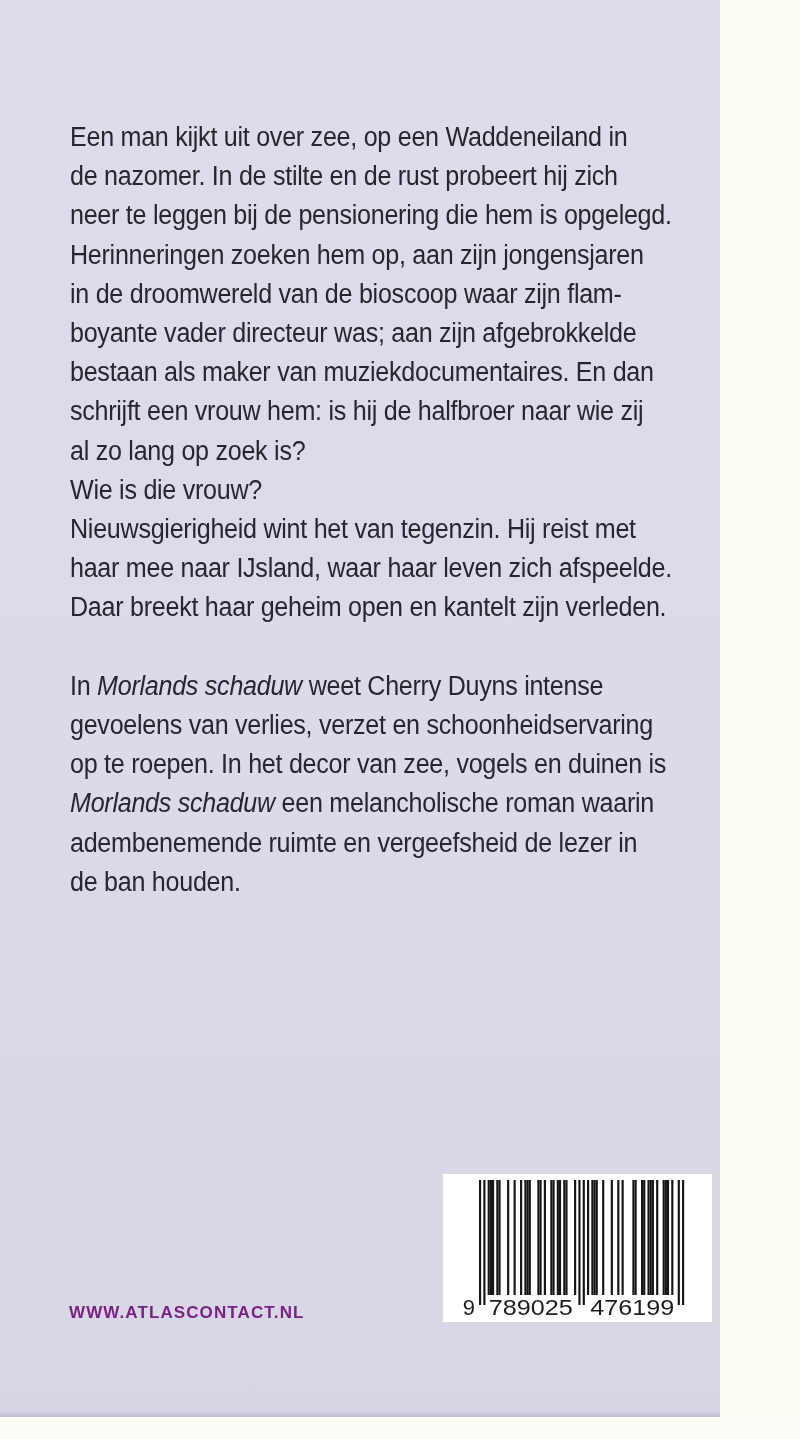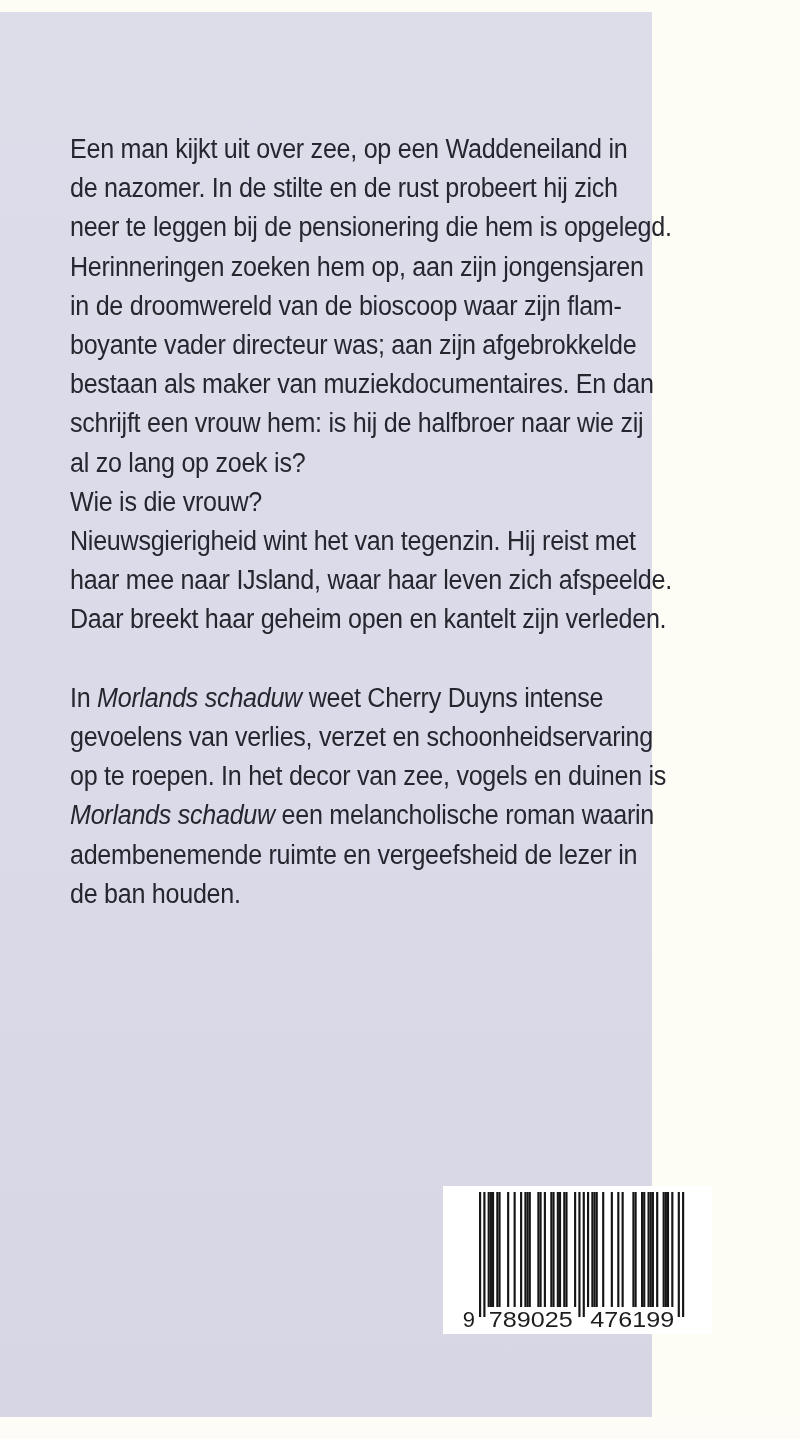--- a/index.html
+++ b/index.html
@@ -1,22 +1,21 @@
 <!DOCTYPE html>
 <html><head>
 <meta charset="utf-8">
 <style>
   html,body{margin:0;padding:0;}
   body{background:#ffffff;font-family:"Liberation Sans",sans-serif;}
   .stage{position:relative;width:800px;height:1439px;overflow:hidden;background:#fdfcf5;}
 
   .cover{
-    position:absolute;left:0;top:0;width:652px;height:1417px;
+    position:absolute;left:0;top:0;width:720px;height:1417px;
     background:linear-gradient(180deg,#dddce9 0%,#dbdae8 55%,#d7d6e5 100%);
-    margin-top:12px;
   }
   .cover::after{
     content:"";position:absolute;left:0;bottom:0;width:100%;height:6px;
     background:linear-gradient(180deg,rgba(150,150,182,0),rgba(150,150,182,.38));
   }
 
   .blurb{
     position:absolute;left:70px;top:118px;width:730px;
     font-size:27px;line-height:39.2px;letter-spacing:-0.3px;
     color:#26262f;white-space:nowrap;
@@ -70,20 +69,21 @@
         <div class="para">
           <div class="line"><span>In </span><em>Morlands schaduw</em><span> weet Cherry Duyns intense</span></div>
           <div class="line"><span>gevoelens van verlies, verzet en schoonheidservaring</span></div>
           <div class="line"><span>op te roepen. In het decor van zee, vogels en duinen is</span></div>
           <div class="line"><em>Morlands schaduw</em><span> een melancholische roman waarin</span></div>
           <div class="line"><span>adembenemende ruimte en vergeefsheid de lezer in</span></div>
           <div class="line"><span>de ban houden.</span></div>
         </div>
       </div>
 
+    <div class="website">WWW.ATLASCONTACT.NL</div>
 
     <div class="barcode-panel">
       <svg id="barcode-svg" viewBox="0 0 269 148">
           <rect x="36.00" y="6" width="2.16" height="125" class="barcode-bar"></rect>
           <rect x="40.32" y="6" width="2.16" height="125" class="barcode-bar"></rect>
           <rect x="44.64" y="6" width="2.16" height="115" class="barcode-bar"></rect>
           <rect x="46.80" y="6" width="2.16" height="115" class="barcode-bar"></rect>
           <rect x="48.96" y="6" width="2.16" height="115" class="barcode-bar"></rect>
           <rect x="53.28" y="6" width="2.16" height="115" class="barcode-bar"></rect>
           <rect x="55.44" y="6" width="2.16" height="115" class="barcode-bar"></rect>

